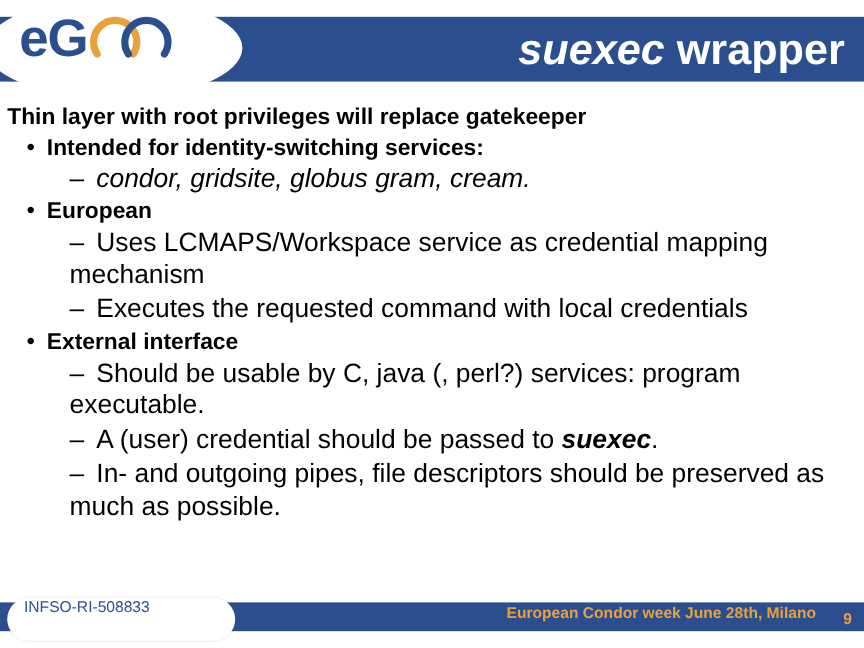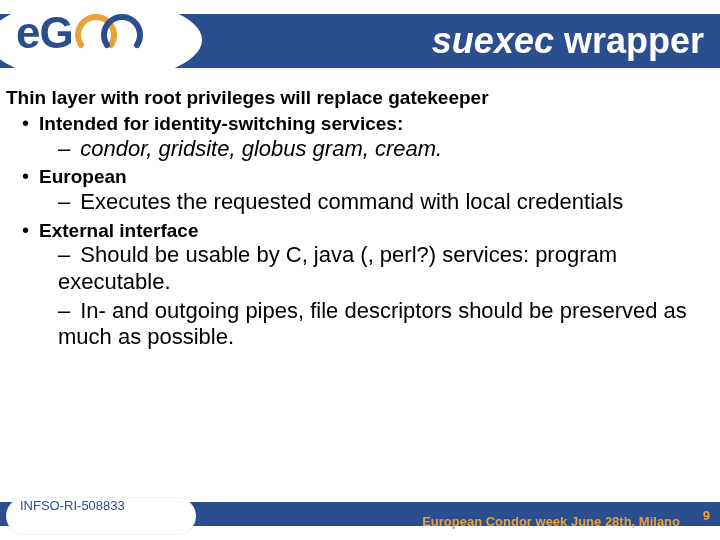--- a/index.html
+++ b/index.html
@@ -21,21 +21,21 @@
   ul.b1 > li::before { content: "•"; margin-right: 10px; font-size: 20px; color:#000; }
   ul.b1 > li > .lbl { font-weight: 700; }
   ul.b2 { list-style: none; padding-left: 36px; font-size: 22px; }
   ul.b2 > li { margin-bottom: 2px; }
   ul.b2 > li::before { content: "–"; margin-right: 10px; }
   .italic { font-style: italic; }
   .boldital { font-style: italic; font-weight: 700; }
   .footer-band { position: absolute; bottom: 14px; left: 0; width: 720px; height: 24px; background: #2b4f8e; }
   .footer-pill { position: absolute; bottom: 6px; left: 6px; width: 190px; height: 36px; background: #fff; border-radius: 18px; box-shadow: 0 0 0 1px rgba(0,0,0,0.05); display:flex; align-items:flex-start; padding-left:14px;}
   .footer-left { color: #2b4f8e; font-size: 13px; }
-  .footer-right { position: absolute; bottom: 11px; right: 40px; color: #e9a23b; font-size: 13px; font-weight: 700; }
+  .footer-right { position: absolute; bottom: 22px; right: 40px; color: #e9a23b; font-size: 13px; font-weight: 700; }
   .page-num { position: absolute; bottom: 17px; right: 10px; color: #e9a23b; font-size: 13px; font-weight: 700; }
 </style>
 </head>
 <body>
 
 <div class="slide">
 
   <div class="title-band">
     <div class="title-text">
       <em>suexec</em><span> wrapper</span>
@@ -57,26 +57,28 @@
   <div class="content">
     <div class="lead">Thin layer with root privileges will replace gatekeeper</div>
     <ul class="b1">
       <li><span class="lbl">Intended for identity-switching services:</span>
         <ul class="b2">
           <li class="italic">condor, gridsite, globus gram, cream.</li>
         </ul>
       </li>
       <li><span class="lbl">European</span>
         <ul class="b2">
+          <li>Uses LCMAPS/Workspace service as credential mapping mechanism</li>
           <li>Executes the requested command with local credentials</li>
         </ul>
       </li>
       <li><span class="lbl">External interface</span>
         <ul class="b2">
           <li>Should be usable by C, java (, perl?) services: program executable.</li>
+          <li><span>A (user) credential should be passed to </span><span class="boldital">suexec</span><span>.</span></li>
           <li>In- and outgoing pipes, file descriptors should be preserved as much as possible.</li>
         </ul>
       </li>
     </ul>
   </div>
 
   <div class="footer-band"></div>
   <div class="footer-pill">
     <span class="footer-left">INFSO-RI-508833</span>
   </div>

